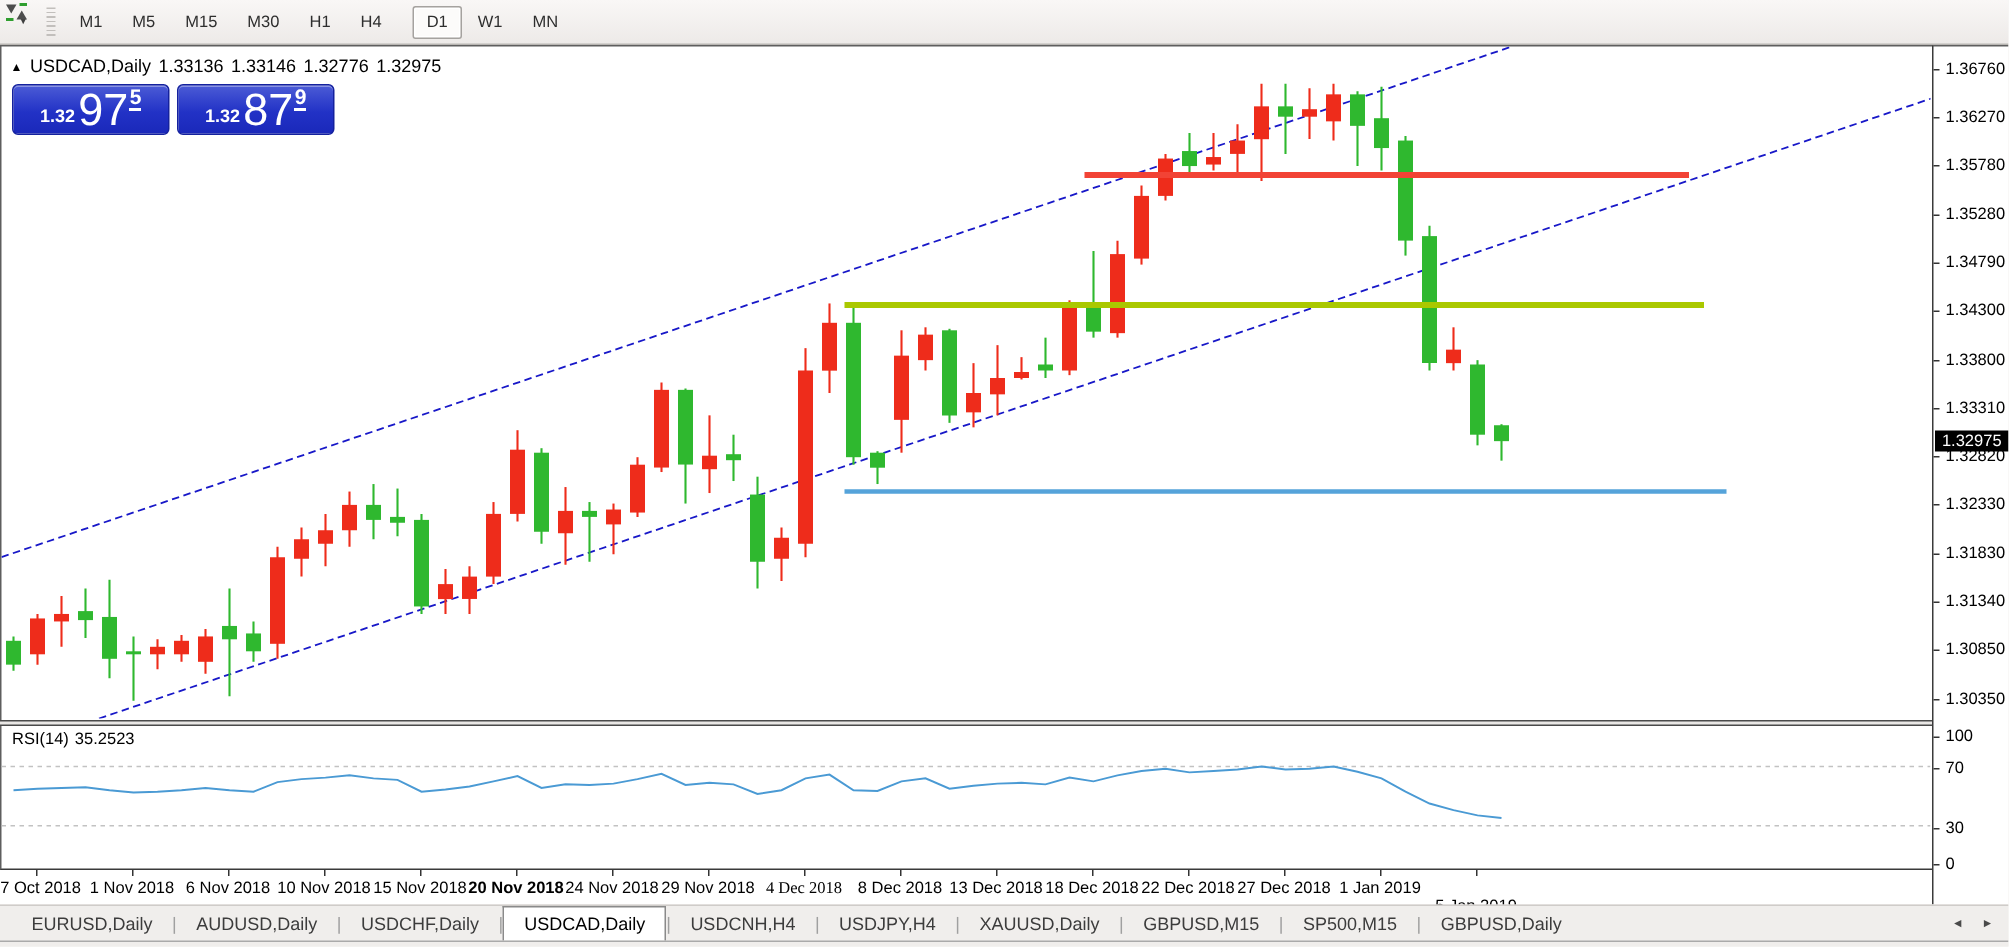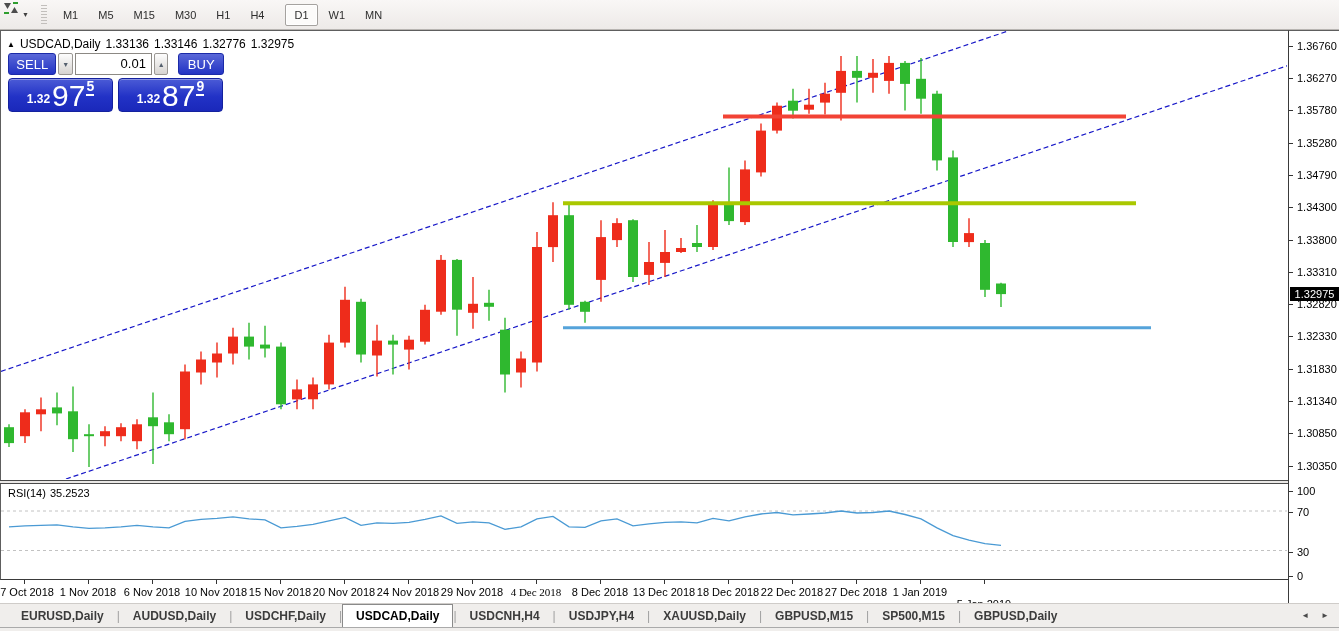--- a/index.html
+++ b/index.html
@@ -2,21 +2,21 @@
 <html><head>
 <meta charset="utf-8">
 <style>
   html,body{margin:0;padding:0;}
   body{width:1339px;height:631px;position:relative;background:#f0eeec;
        font-family:"Liberation Sans",sans-serif;overflow:hidden;}
 
   
   #toolbar{position:absolute;top:0;left:0;width:1339px;height:30px;box-sizing:border-box;
            background:linear-gradient(#f9f7f6,#edeae8);border-bottom:1px solid #b8b5b2;
-           display:flex;align-items:center;padding-left:18px;}
+           display:flex;align-items:center;padding-left:8px;}
   .tb-icon{display:flex;align-items:center;margin-right:2px;}
   .tb-caret{font-size:7px;color:#3f3f3f;margin:0 6px 0 2px;}
   .grip{width:6px;height:20px;margin:0 6px;
         background:repeating-linear-gradient(to bottom,#c2bfbc 0 1px,transparent 1px 3px);}
   .tf-btn{height:20px;padding:0 8px;margin:0 1px;font-size:11px;color:#2e2e2e;
           display:flex;align-items:center;border:1px solid transparent;border-radius:2px;cursor:default;}
   .tf-btn.active{background:#fcfbfa;border-color:#a5a29f;box-shadow:inset 0 0 0 1px #fff;margin-left:11px;}
 
   
   #price-pane{position:absolute;top:30px;left:0;width:1288px;height:450px;background:#fff;
@@ -61,21 +61,21 @@
             background:linear-gradient(#4b5bd6 0%,#2232c6 55%,#1a28ba 100%);
             color:#fff;display:flex;align-items:flex-end;justify-content:center;
             padding-bottom:1px;box-shadow:inset 0 1px 0 rgba(255,255,255,.35);}
   .q-small{font-size:12px;font-weight:bold;margin:0 2px 4px 0;}
   .q-big{font-size:30px;line-height:28px;}
   .q-pip{font-size:14px;font-weight:bold;margin:0 0 14px 1px;border-bottom:2px solid #fff;}
 
   
   #tab-bar{position:absolute;top:603px;left:0;width:1339px;height:24px;box-sizing:border-box;
            background:#f0eeec;border-top:1px solid #cfccc9;display:flex;align-items:center;padding-left:8px;}
-  .tab{height:22px;line-height:22px;padding:0 13px;font-size:12px;color:#3c3c3c;white-space:nowrap;font-weight:bold;}
+  .tab{height:22px;line-height:22px;padding:0 13px;font-size:12px;color:#3c3c3c;white-space:nowrap;}
   .tab.active{background:#fff;border:1px solid #8a8a8a;border-bottom-color:#fff;color:#000;}
   .tab-div{color:#a0a0a0;font-size:12px;}
   #tab-arrows{margin-left:auto;margin-right:10px;display:flex;gap:12px;font-size:8px;color:#4a4a4a;}
   #status-strip{position:absolute;top:627px;left:0;width:1339px;height:4px;background:#f0eeec;border-top:1px solid #aaa;}
 </style>
 </head>
 <body>
 
 <div id="toolbar">
   <span class="tb-icon">
@@ -105,27 +105,20 @@
   <div id="chart-title">
     <span class="tri">▲</span>
     <span>USDCAD,Daily</span>
     <span>1.33136</span>
     <span>1.33146</span>
     <span>1.32776</span>
     <span>1.32975</span>
   </div>
 
   <div id="trade-widget">
-    <div class="tw-top">
-      <div class="tw-btn tw-sell">SELL</div>
-      <div class="spin-btn">▼</div>
-      <div class="tw-vol">0.01</div>
-      <div class="spin-btn">▲</div>
-      <div class="tw-btn tw-buy">BUY</div>
-    </div>
     <div class="tw-prices">
       <div class="tw-quote">
         <span class="q-small">1.32</span>
         <span class="q-big">97</span>
         <span class="q-pip">5</span>
       </div>
       <div class="tw-quote">
         <span class="q-small">1.32</span>
         <span class="q-big">87</span>
         <span class="q-pip">9</span>
@@ -287,21 +280,21 @@
     <div class="dlabel" style="left: 24px;">27 Oct 2018</div>
     <div class="dtick" style="left: 88px;"></div>
     <div class="dlabel" style="left: 88px;">1 Nov 2018</div>
     <div class="dtick" style="left: 152px;"></div>
     <div class="dlabel" style="left: 152px;">6 Nov 2018</div>
     <div class="dtick" style="left: 216px;"></div>
     <div class="dlabel" style="left: 216px;">10 Nov 2018</div>
     <div class="dtick" style="left: 280px;"></div>
     <div class="dlabel" style="left: 280px;">15 Nov 2018</div>
     <div class="dtick" style="left: 344px;"></div>
-    <div class="dlabel" style="left: 344px;">20 Nov 2018</div>
+    <div class="dlabel" style="left: 344px; font-weight: bold;">20 Nov 2018</div>
     <div class="dtick" style="left: 408px;"></div>
     <div class="dlabel" style="left: 408px;">24 Nov 2018</div>
     <div class="dtick" style="left: 472px;"></div>
     <div class="dlabel" style="left: 472px;">29 Nov 2018</div>
     <div class="dtick" style="left: 536px;"></div>
     <div class="dlabel" style="left: 536px; font-family: Liberation Serif, serif;">4 Dec 2018</div>
     <div class="dtick" style="left: 600px;"></div>
     <div class="dlabel" style="left: 600px;">8 Dec 2018</div>
     <div class="dtick" style="left: 664px;"></div>
     <div class="dlabel" style="left: 664px;">13 Dec 2018</div>

